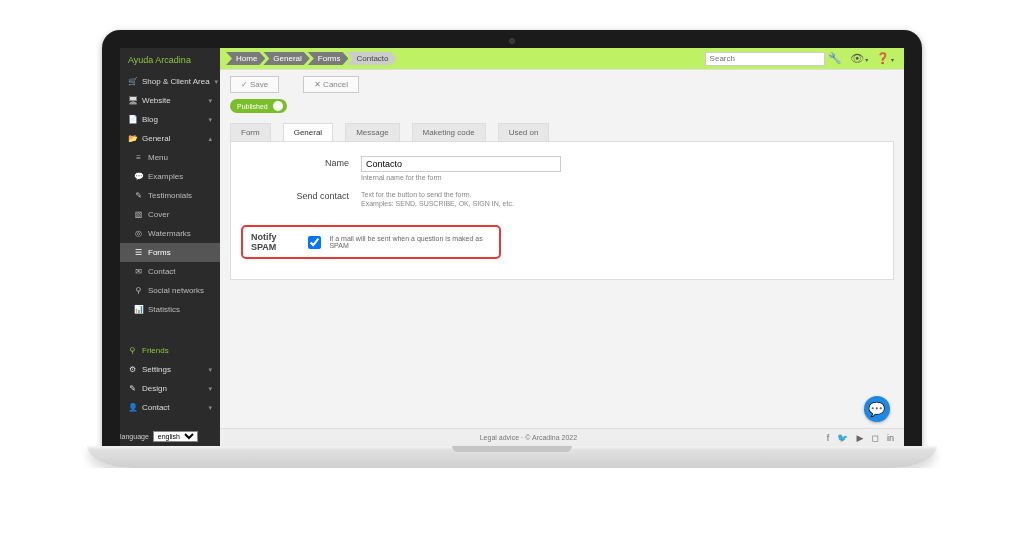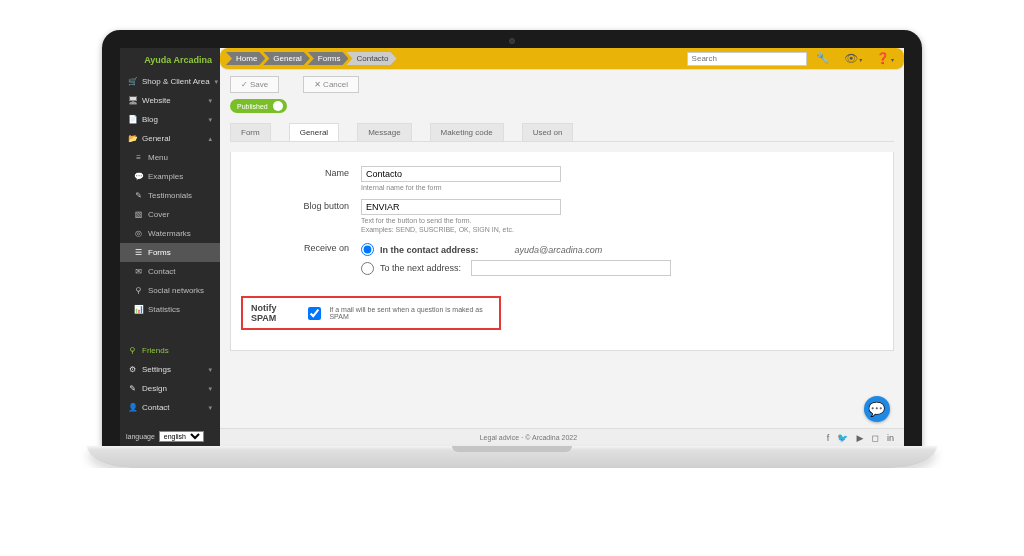--- a/index.html
+++ b/index.html
@@ -6,61 +6,61 @@
   body { background: #fff; display: flex; justify-content: center; align-items: flex-start; padding-top: 30px; }
   .laptop-wrap { width: 820px; }
   .screen-bezel { background: #1b1b1b; border-radius: 18px 18px 0 0; padding: 18px 18px 0 18px; position: relative; box-shadow: 0 2px 6px rgba(0,0,0,0.3); }
   .camera { position: absolute; top: 8px; left: 50%; transform: translateX(-50%); width: 6px; height: 6px; background: #333; border-radius: 50%; border: 1px solid #444; }
   .screen { background: #eee; width: 100%; height: 398px; overflow: hidden; position: relative; }
   .laptop-base { height: 22px; background: linear-gradient(#e4e4e4,#cfcfcf); border-radius: 0 0 60px 60px / 0 0 30px 30px; box-shadow: 0 6px 10px rgba(0,0,0,0.15), inset 0 2px 3px rgba(255,255,255,0.6); position: relative; width: 850px; margin-left: -15px; }
   .laptop-base::before { content:""; position:absolute; top:0; left:50%; transform:translateX(-50%); width:120px; height:6px; background:#c5c5c5; border-radius:0 0 10px 10px; }
 
   .app { display:flex; width:100%; height:100%; font-size:9px; color:#444; }
   .sidebar { width:100px; background:#2b2b2b; color:#bbb; display:flex; flex-direction:column; }
-  .brand { color:#8fc63f; font-size:9px; font-weight:bold; padding:7px 8px;text-align:right; }
+  .brand { color:#8fc63f; font-size:9px; font-weight:normal; padding:7px 8px; }
   .p-item, .s-item { display:flex; align-items:center; gap:5px; padding:5px 8px; cursor:pointer; font-size:8px; color:#ddd; white-space:nowrap; position:relative; }
   .p-item .chev, .s-item .chev { margin-left:auto; font-size:7px; color:#888; }
   .s-item { padding-left:14px; font-size:8px; color:#bbb; }
   .s-item.active { background:#555; color:#fff; }
   .p-item.green { color:#8fc63f; margin-top:22px; }
   .icon { width:9px; display:inline-block; text-align:center; font-size:8px; }
-  .lang-row { margin-top:auto; padding:4px 6px; display:flex; gap:4px; align-items:center; font-size:7px; color:#ccc; }
+  .lang-row { margin-top:auto; padding:4px 0; display:flex; gap:4px; align-items:center; font-size:7px; color:#ccc; }
   .lang-row select { font-size:7px; background:#fff; border:1px solid #888; }
 
   .main { flex:1; display:flex; flex-direction:column; background:#f3f3f3; }
-  .topbar { height:22px; background:#eab308; display:flex; align-items:center; padding:0 6px; gap:6px; border-bottom:1px solid #ddd;border-radius:8px; }
+  .topbar { height:22px; background:#bef264; display:flex; align-items:center; padding:0 6px; border-bottom:1px solid #ddd; }
   .crumbs { display:flex; align-items:center; }
   .crumb { background:#7a7a7a; color:#fff; font-size:8px; padding:2px 8px 2px 10px; position:relative; clip-path: polygon(0 0, calc(100% - 6px) 0, 100% 50%, calc(100% - 6px) 100%, 0 100%, 6px 50%); margin-right:-2px; cursor:pointer; }
   .crumb.last { background:#ccc; color:#444; }
   .topbar .spacer { flex:1; }
   .search { width:120px; height:14px; font-size:8px; padding:1px 4px; border:1px solid #ccc; background:#fff; }
   .top-ic { font-size:11px; color:#555; cursor:pointer; padding:0 4px; position:relative; }
   .top-ic .chev { font-size:6px; margin-left:1px; }
 
   .actions { padding:6px 10px; display:flex; gap:24px; }
   .btn { font-size:8px; padding:3px 10px; border:1px solid #ccc; background:#fafafa; color:#888; cursor:pointer; }
   .published-row { padding:0 10px 6px 10px; }
   .published { display:inline-flex; align-items:center; background:#7abf2a; color:#fff; font-size:7px; padding:2px 4px 2px 7px; border-radius:10px; gap:5px; }
   .toggle-knob { width:10px; height:10px; background:#fff; border-radius:50%; }
 
   .tabs { display:flex; border-bottom:1px solid #ddd; margin:4px 10px 0 10px; }
-  .tab { font-size:8px; padding:4px 10px; background:#e7e7e7; color:#666; cursor:pointer; border:1px solid #ddd; border-bottom:none; margin-right:18px; }
+  .tab { font-size:8px; padding:4px 10px; background:#e7e7e7; color:#666; cursor:pointer; border:1px solid #ddd; border-bottom:none; margin-right:12px; }
   .tab.active { background:#fff; color:#333; }
 
-  .form-area { background:#fff; margin:10px 10px; padding:10px 6px 20px 10px; border:1px solid #ddd; border-top:none; }
+  .form-area { background:#fff; margin:0 10px; padding:10px 6px 20px 10px; border:1px solid #ddd; border-top:none; }
   .f-row { display:flex; align-items:flex-start; padding:4px 0; }
   .f-label { width:120px; text-align:right; padding-right:12px; font-size:9px; color:#444; padding-top:2px; }
   .f-field { flex:1; }
   .f-field input[type=text] { width:200px; font-size:9px; padding:2px 4px; border:1px solid #ccc; }
   .hint { font-size:7px; color:#888; margin-top:2px; }
   .radio-row { display:flex; align-items:center; gap:6px; font-size:9px; padding:2px 0; }
   .radio-row input[type=radio]{ margin:0; }
   .addr { font-style:italic; color:#666; margin-left:30px; }
   .radio-input { width:170px; font-size:9px; padding:2px 4px; border:1px solid #ccc; margin-left:4px; }
-  .notify-box { border:2px solid #e53935; border-radius:0; padding:5px 8px; margin-top:14px; display:flex; align-items:center; gap:8px; width:260px; }
+  .notify-box { border:2px solid #e53935; border-radius:5px; padding:5px 8px; margin-top:14px; display:flex; align-items:center; gap:8px; width:260px; }
   .notify-box .lbl { font-weight:bold; font-size:9px; }
   .notify-box .desc { font-size:7px; color:#666; }
 
   .footer { margin-top:auto; height:18px; background:#eee; border-top:1px solid #ddd; display:flex; align-items:center; font-size:7px; color:#777; padding:0 10px; }
   .footer .ctr { flex:1; text-align:center; }
   .social { display:flex; gap:8px; font-size:9px; color:#666; }
 
   .chat-bubble { position:absolute; bottom:24px; right:14px; width:26px; height:26px; background:#1e88e5; border-radius:50%; display:flex; align-items:center; justify-content:center; color:#fff; font-size:14px; cursor:pointer; box-shadow:0 1px 3px rgba(0,0,0,0.3); }
 </style>
 </head>
@@ -195,40 +195,24 @@
 
           <div class="form-area">
             <div class="f-row">
               <div class="f-label">Name</div>
               <div class="f-field">
                 <input type="text" value="Contacto" style="">
                 <div class="hint">Internal name for the form</div>
               </div>
             </div>
             <div class="f-row">
-              <div class="f-label">Blog button</div>
+              <div class="f-label">Send contact</div>
               <div class="f-field">
-                <input type="text" value="ENVIAR" style="">
                 <div class="hint">Text for the button to send the form.</div>
                 <div class="hint">Examples: SEND, SUSCRIBE, OK, SIGN IN, etc.</div>
-              </div>
-            </div>
-            <div class="f-row">
-              <div class="f-label">Receive on</div>
-              <div class="f-field">
-                <div class="radio-row">
-                  <input type="radio" checked="" style="">
-                  <b>In the contact address:</b>
-                  <span class="addr">ayuda@arcadina.com</span>
-                </div>
-                <div class="radio-row">
-                  <input type="radio" style="">
-                  <span>To the next address:</span>
-                  <input type="text" class="radio-input" style="">
-                </div>
               </div>
             </div>
 
             <div class="notify-box">
               <span class="lbl">Notify SPAM</span>
               <input type="checkbox" checked="" style="">
               <span class="desc">If a mail will be sent when a question is maked as SPAM</span>
             </div>
           </div>
 

